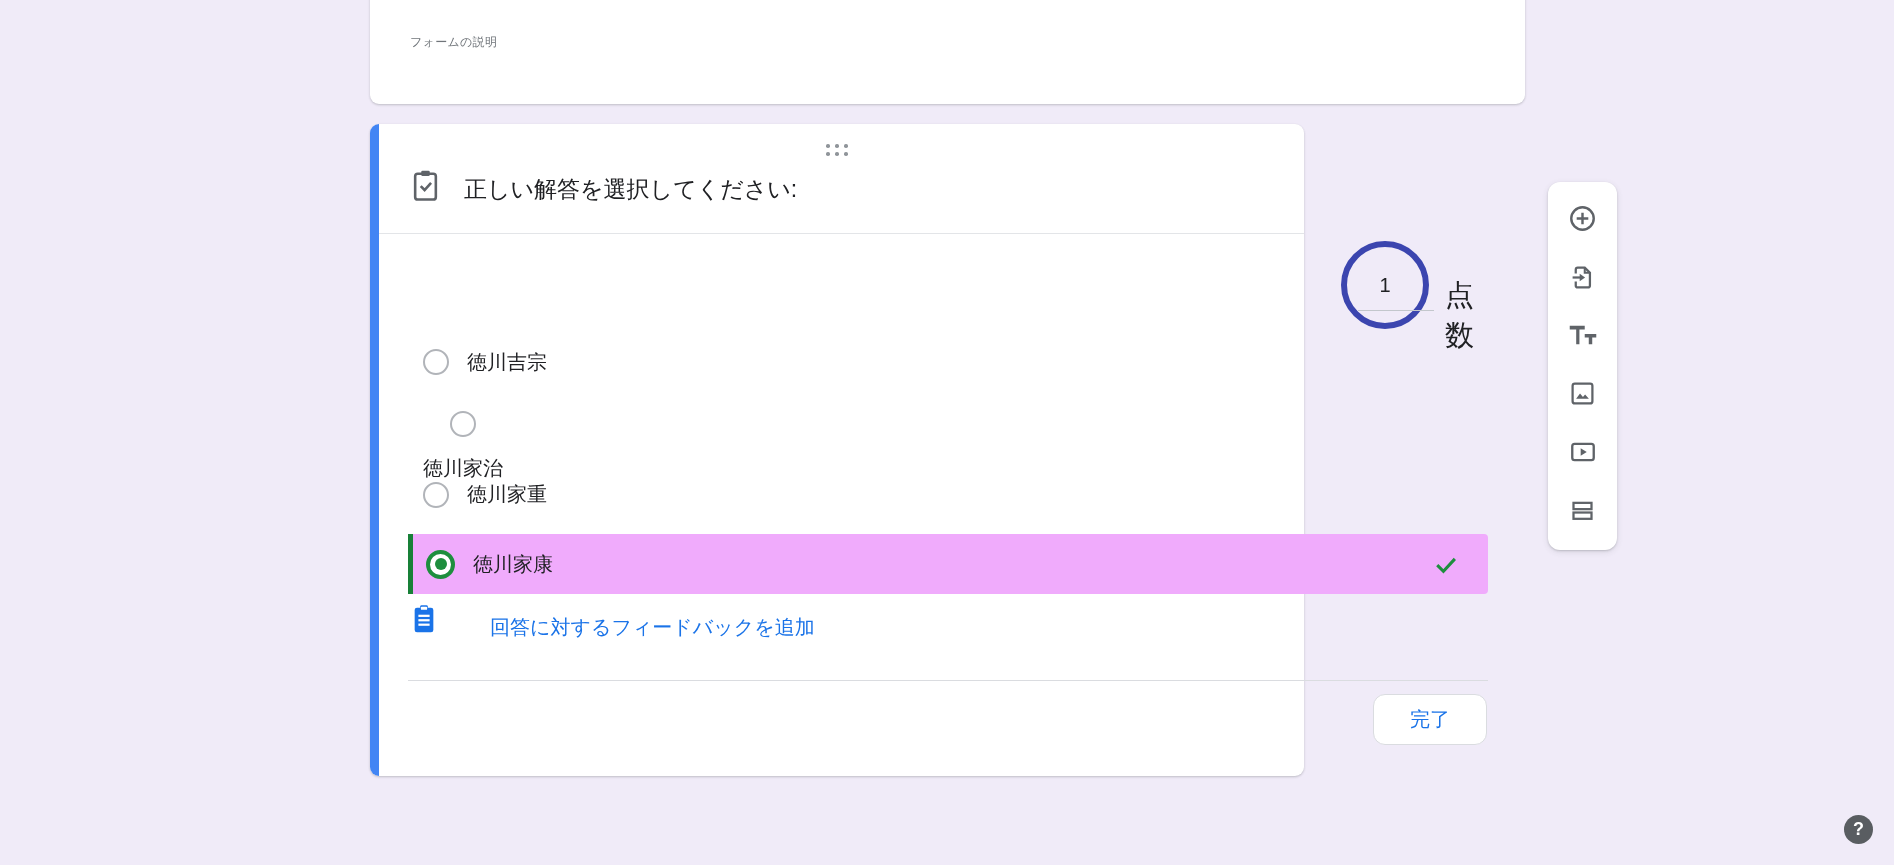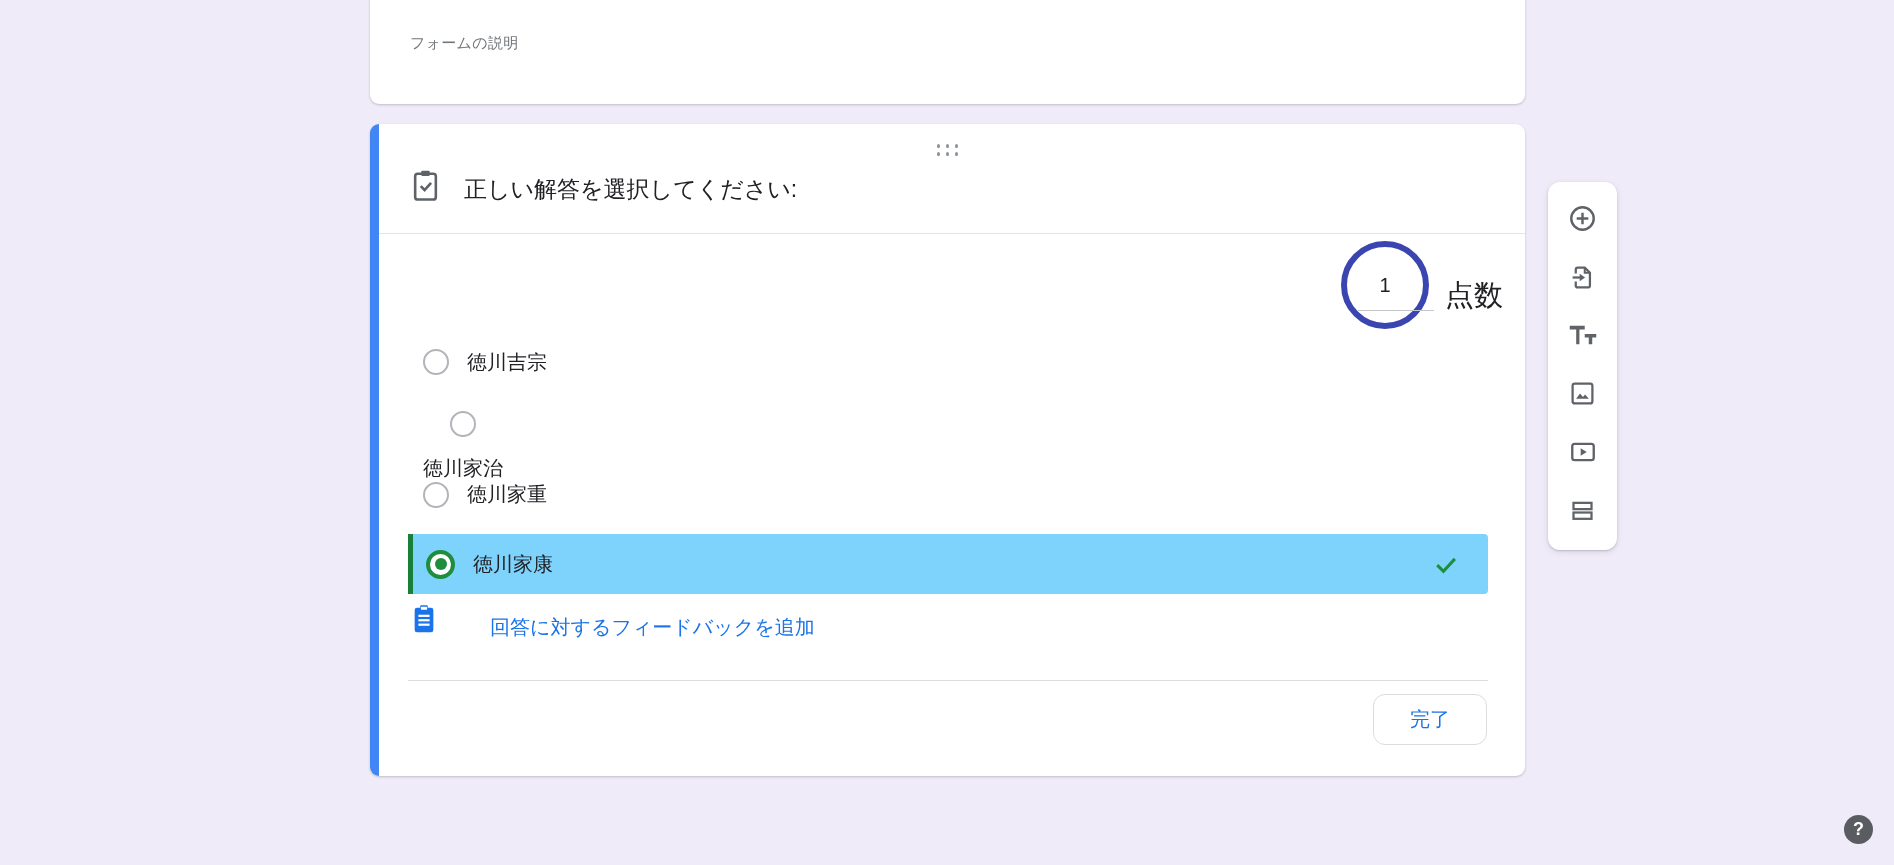--- a/index.html
+++ b/index.html
@@ -16,24 +16,24 @@
   
   .card {
     position:absolute;
     background:#fff;
     border-radius:9px;
     box-shadow:0 1px 2px rgba(60,64,67,.18), 0 1px 3px rgba(60,64,67,.10);
   }
   .desc-card { left:370px; top:-16px; width:1155px; height:120px; }
   .desc-placeholder {
     position:absolute; left:40px; top:50px;
-    font-size:15px; color:#70757a; letter-spacing:.3px;
-  }
-
-  .q-card { left:370px; top:124px; width:1155px; height:652px; }
+    font-size:12px; color:#70757a; letter-spacing:.3px;
+  }
+
+  .q-card { left:370px; top:124px; width:934px; height:652px; }
   .q-accent {
     position:absolute; left:0; top:0; bottom:0; width:9px;
     background:#4285f4; border-radius:9px 0 0 9px;
   }
 
   
   .drag-handle {
     position:absolute; left:50%; top:16px; transform:translateX(-50%);
     display:grid; grid-template-columns:repeat(3,4px); grid-auto-rows:4px;
     column-gap:5px; row-gap:4px; cursor:move; padding:4px;
@@ -72,21 +72,21 @@
     display:flex; align-items:center; gap:18px;
   }
   .radio {
     width:26px; height:26px; border-radius:50%;
     border:2px solid #b1b4b9; background:#fff; flex:0 0 auto;
   }
   .opt-label { font-size:20px; color:#202124; white-space:nowrap; }
 
   .correct-row {
     position:absolute; left:38px; top:410px; width:1080px; height:60px;
-    background:#7dd3fc; border-left:5px solid #188038;
+    background:#f0abfc; border-left:5px solid #188038;
     border-radius:0 4px 4px 0;
     display:flex; align-items:center; gap:18px; padding-left:13px;
   }
   .radio-sel {
     width:29px; height:29px; border-radius:50%;
     border:4px solid #1e8e3e; background:#fff;
     display:flex; align-items:center; justify-content:center; flex:0 0 auto;
   }
   .radio-sel i { width:12px; height:12px; border-radius:50%; background:#1e8e3e; }
   .correct-check { position:absolute; right:28px; top:16px; }

